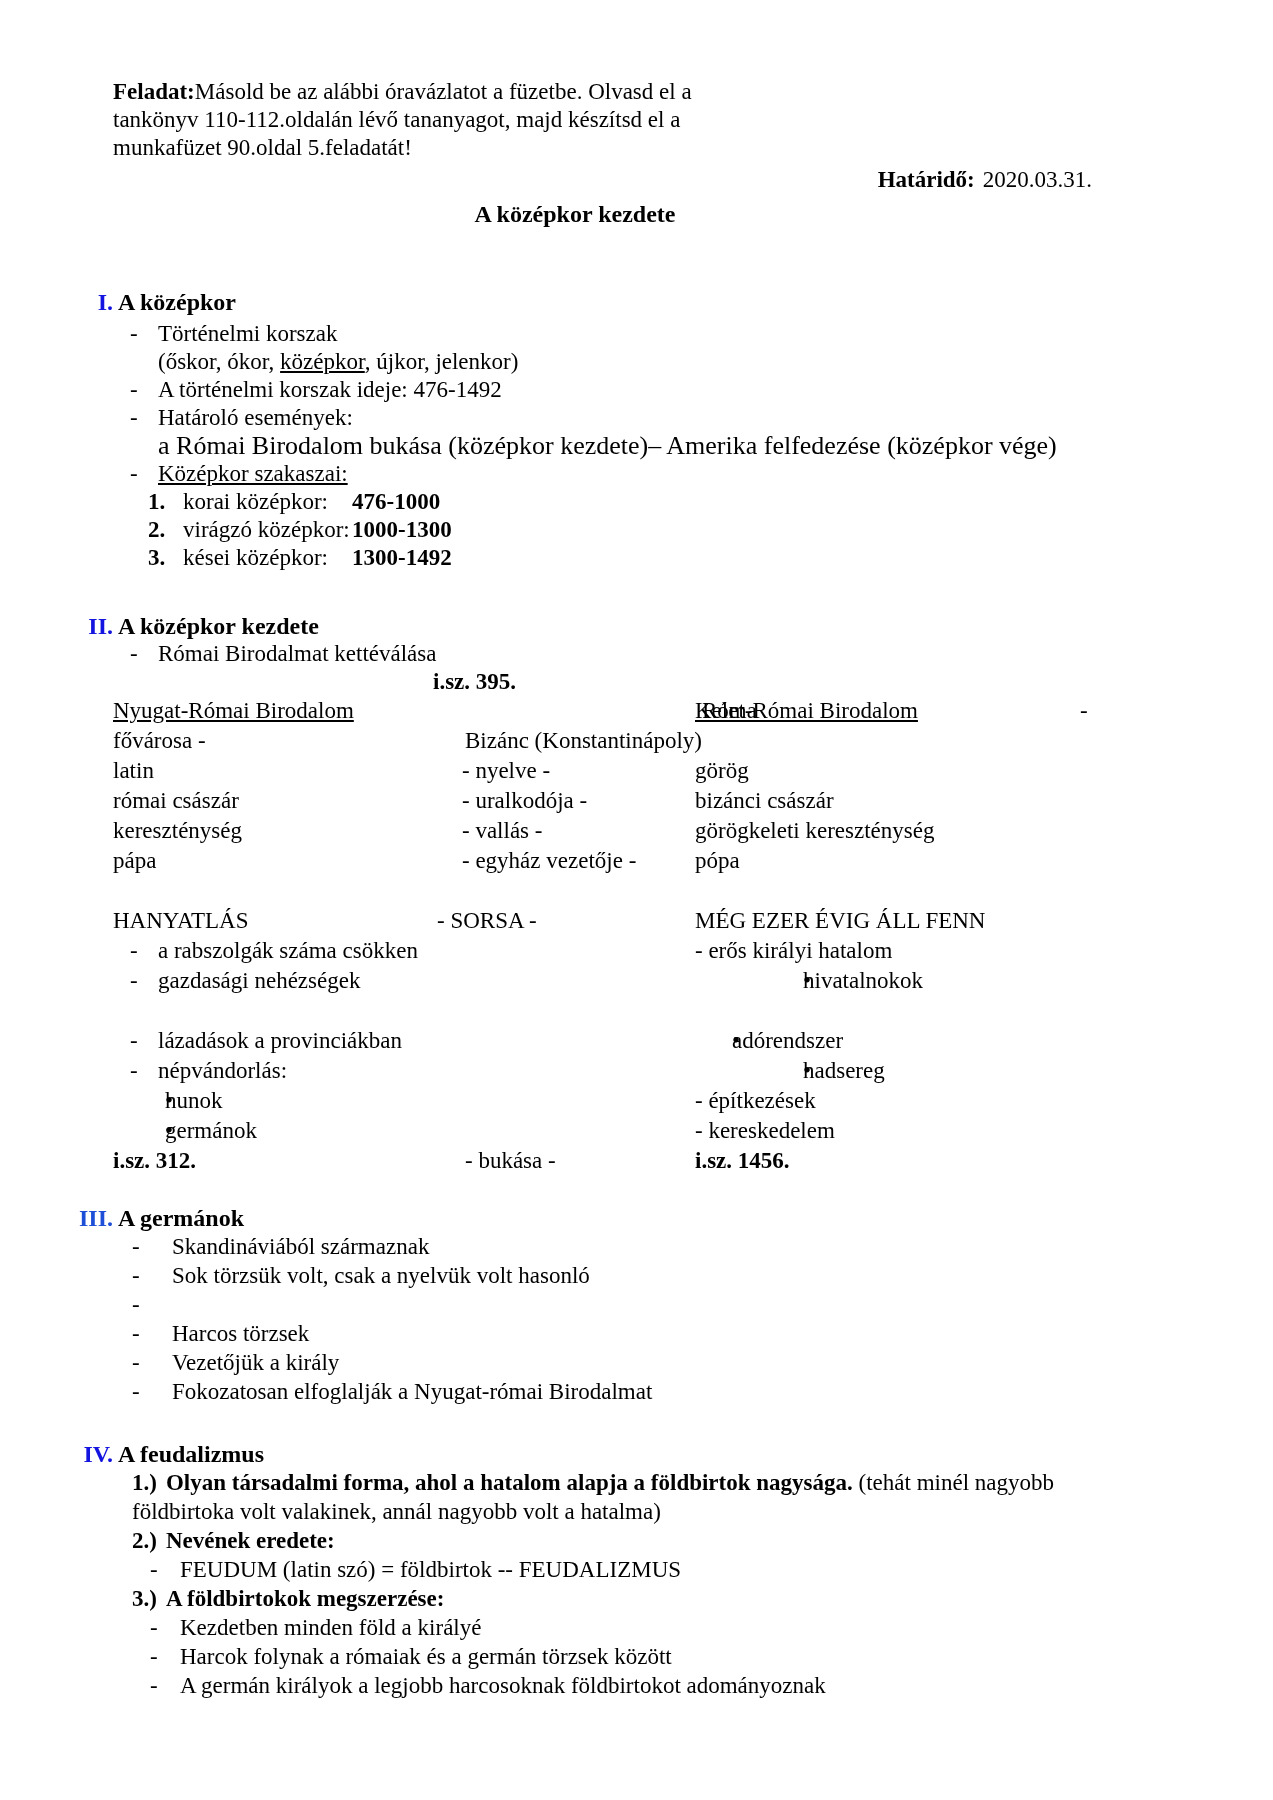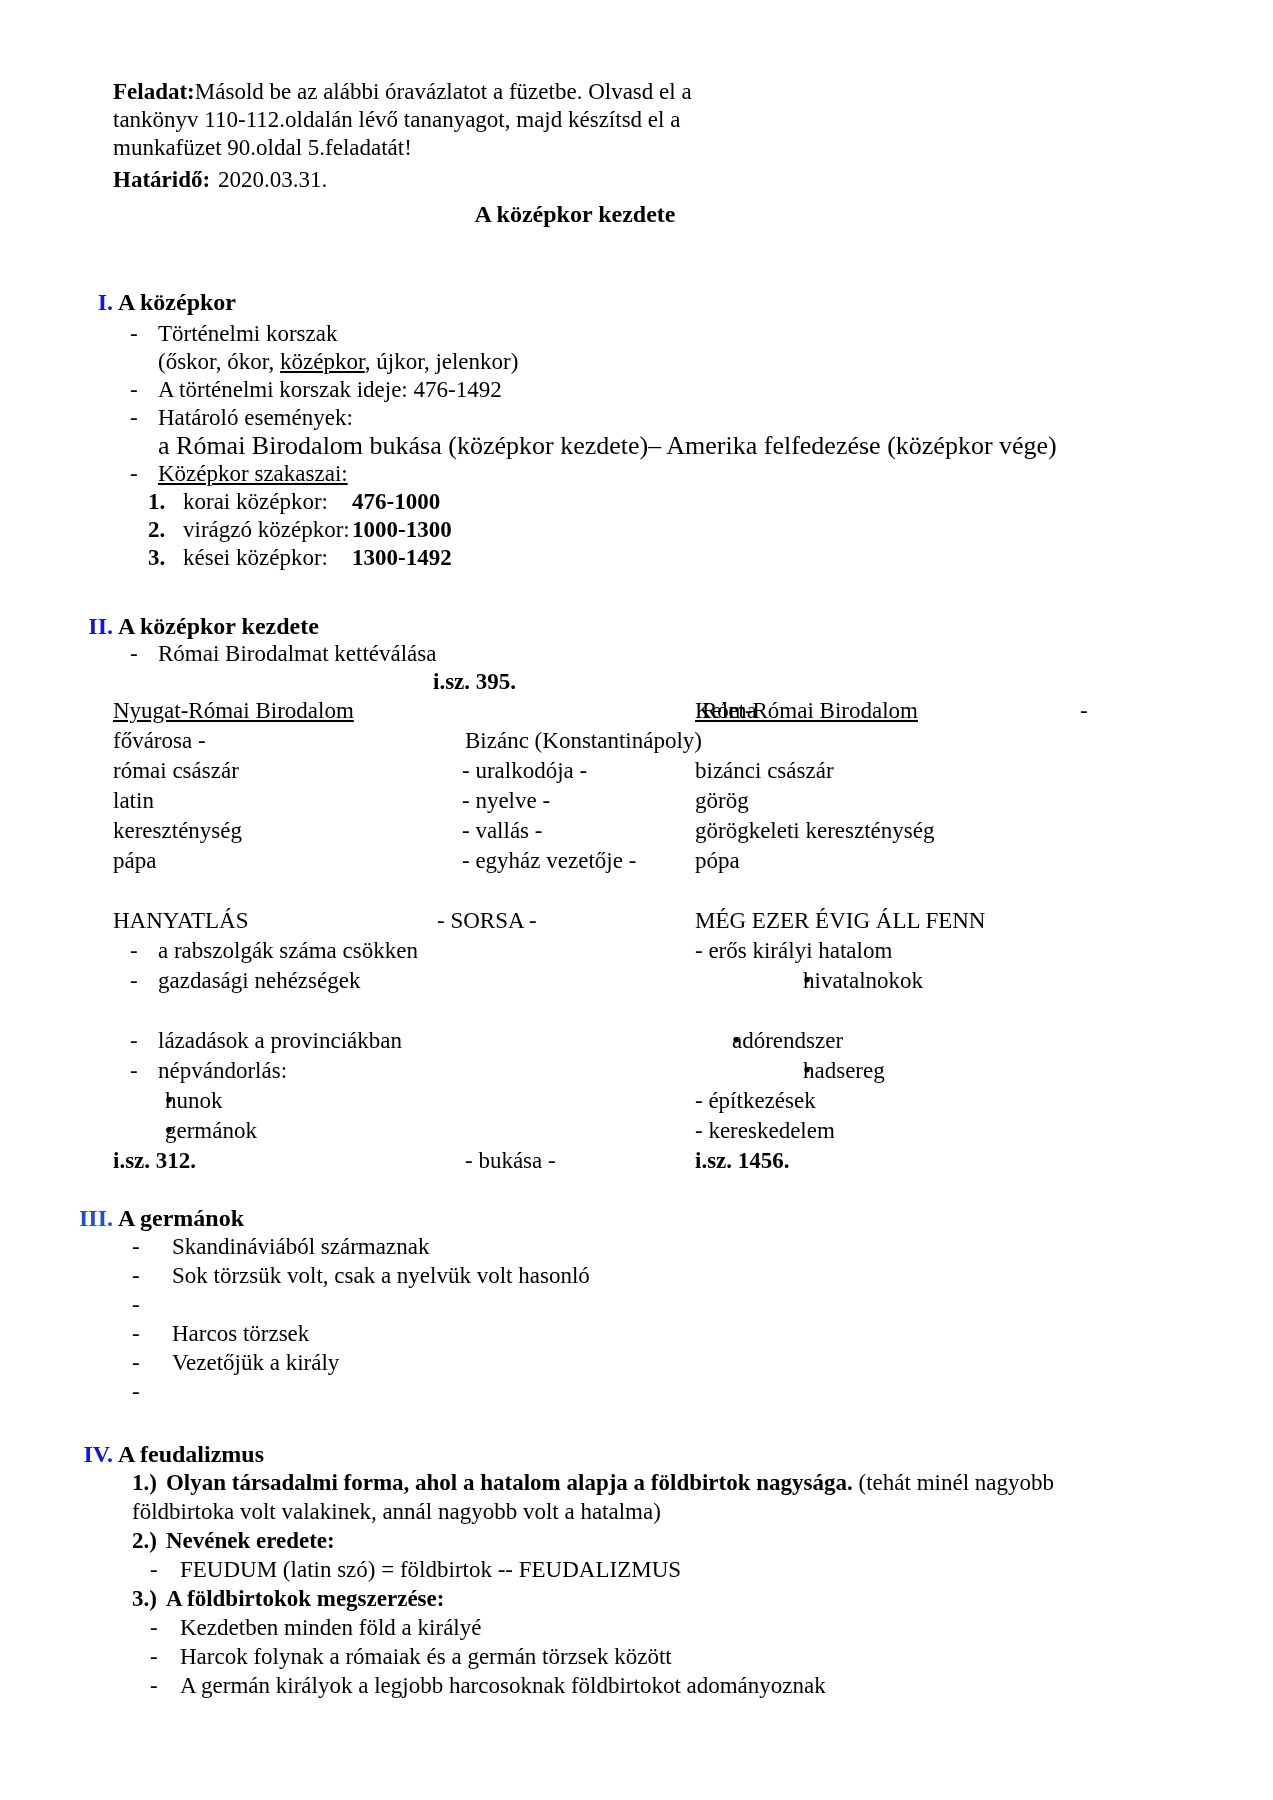--- a/index.html
+++ b/index.html
@@ -12,21 +12,21 @@
     font-size:23px;
     color:#000000;
     overflow:hidden;
     box-sizing:border-box;
     padding-top:78px;
   }
   .b{font-weight:bold;}
   .u{text-decoration:underline;}
   .line{line-height:28px;height:28px;white-space:nowrap;}
   .para{margin-left:113px;}
-  .deadline{margin-left:113px;margin-top:4px;}
+  .deadline{margin-top:4px;text-align:right;}
   .deadline .lbl{margin-right:8px;}
   .title{width:1150px;text-align:center;font-weight:bold;font-size:24px;line-height:28px;margin-top:6px;}
   .sec{position:relative;padding-left:118px;font-weight:bold;font-size:24px;line-height:28px;height:28px;white-space:nowrap;}
   .sec .num{position:absolute;left:50px;width:63px;text-align:right;}
   .bullet{position:relative;padding-left:158px;line-height:28px;height:28px;white-space:nowrap;}
   .bullet .dash{position:absolute;left:130px;}
   .bullet3{padding-left:172px;line-height:29px;height:29px;}
   .bullet3 .dash{left:132px;}
   .subline{padding-left:158px;font-size:26px;line-height:28px;height:28px;white-space:nowrap;}
   .stage{position:relative;padding-left:183px;line-height:28px;height:28px;white-space:nowrap;}
@@ -114,30 +114,30 @@
           <span class="u">Kelet-Római Birodalom</span>
           <span style="margin-left:7px;">Róma</span>
         </span>
       <span class="cfar">-</span>
     </div>
     <div class="crow">
       <span class="cl">fővárosa -</span>
       <span class="cmB">Bizánc (Konstantinápoly)</span>
     </div>
     <div class="crow">
+      <span class="cl">latin</span>
+      <span class="cm">- nyelve -</span>
+      <span class="cr">görög</span>
+    </div>
+    <div class="crow">
       <span class="cl">római császár</span>
       <span class="cm">- uralkodója -</span>
       <span class="cr">bizánci császár</span>
     </div>
     <div class="crow">
-      <span class="cl">latin</span>
-      <span class="cm">- nyelve -</span>
-      <span class="cr">görög</span>
-    </div>
-    <div class="crow">
       <span class="cl">kereszténység</span>
       <span class="cm">- vallás -</span>
       <span class="cr">görögkeleti kereszténység</span>
     </div>
     <div class="crow">
       <span class="cl">pápa</span>
       <span class="cm">- egyház vezetője -</span>
       <span class="cr">pópa</span>
     </div>
   </div>
@@ -213,21 +213,21 @@
   <div class="bullet bullet3">
     <span class="dash">-</span>
   </div>
   <div class="bullet bullet3">
     <span class="dash">-</span><span>Harcos törzsek</span>
   </div>
   <div class="bullet bullet3">
     <span class="dash">-</span><span>Vezetőjük a király</span>
   </div>
   <div class="bullet bullet3">
-    <span class="dash">-</span>
+    <span class="dash">-</span><span>Fokozatosan elfoglalják a Nyugat-római Birodalmat</span>
   </div>
 
   <div class="sec" style="margin-top:34px;">
     <span class="num" style="color:#1414E0;">IV.</span><span>A feudalizmus</span>
   </div>
   <div class="item4">
     <span class="b n4">1.)</span><span class="b">Olyan társadalmi forma, ahol a hatalom alapja a földbirtok nagysága.</span><span> (tehát minél nagyobb</span>
   </div>
   <div class="item4">földbirtoka volt valakinek, annál nagyobb volt a hatalma)</div>
   <div class="item4">

